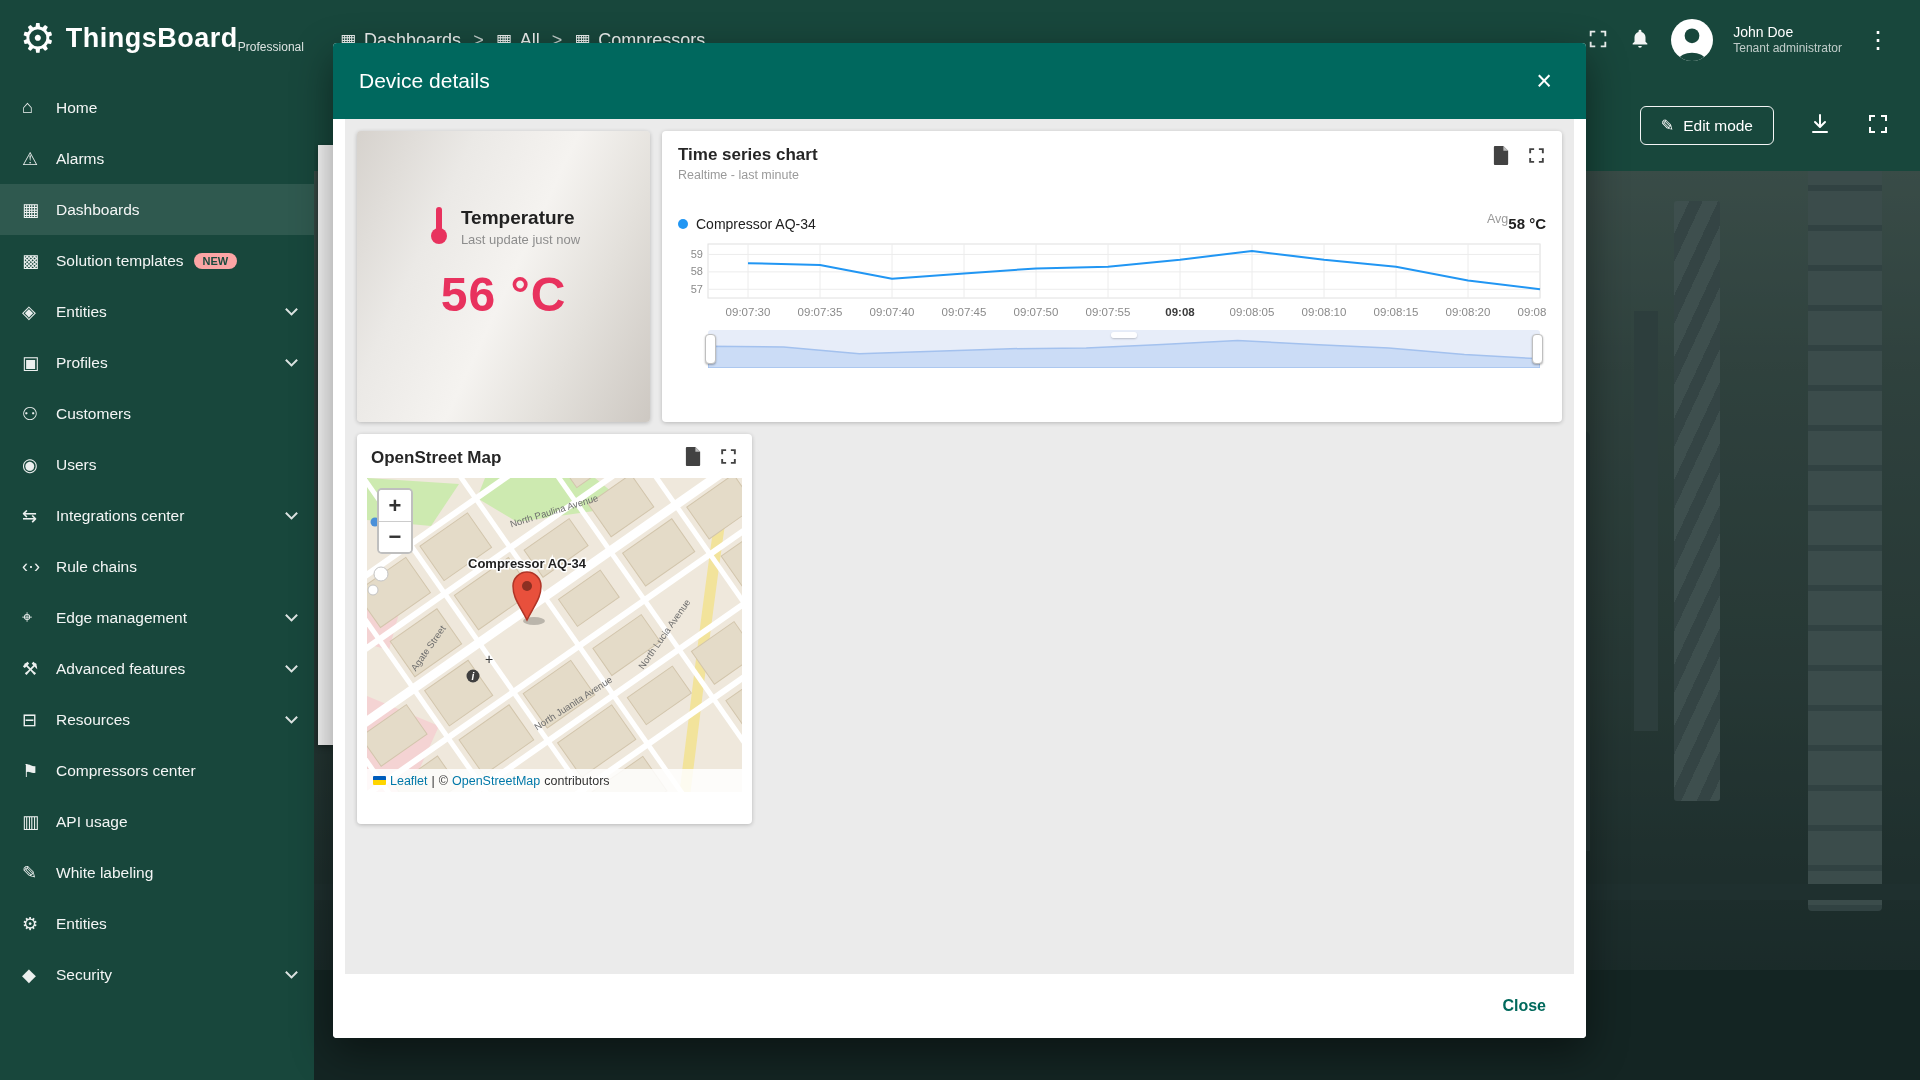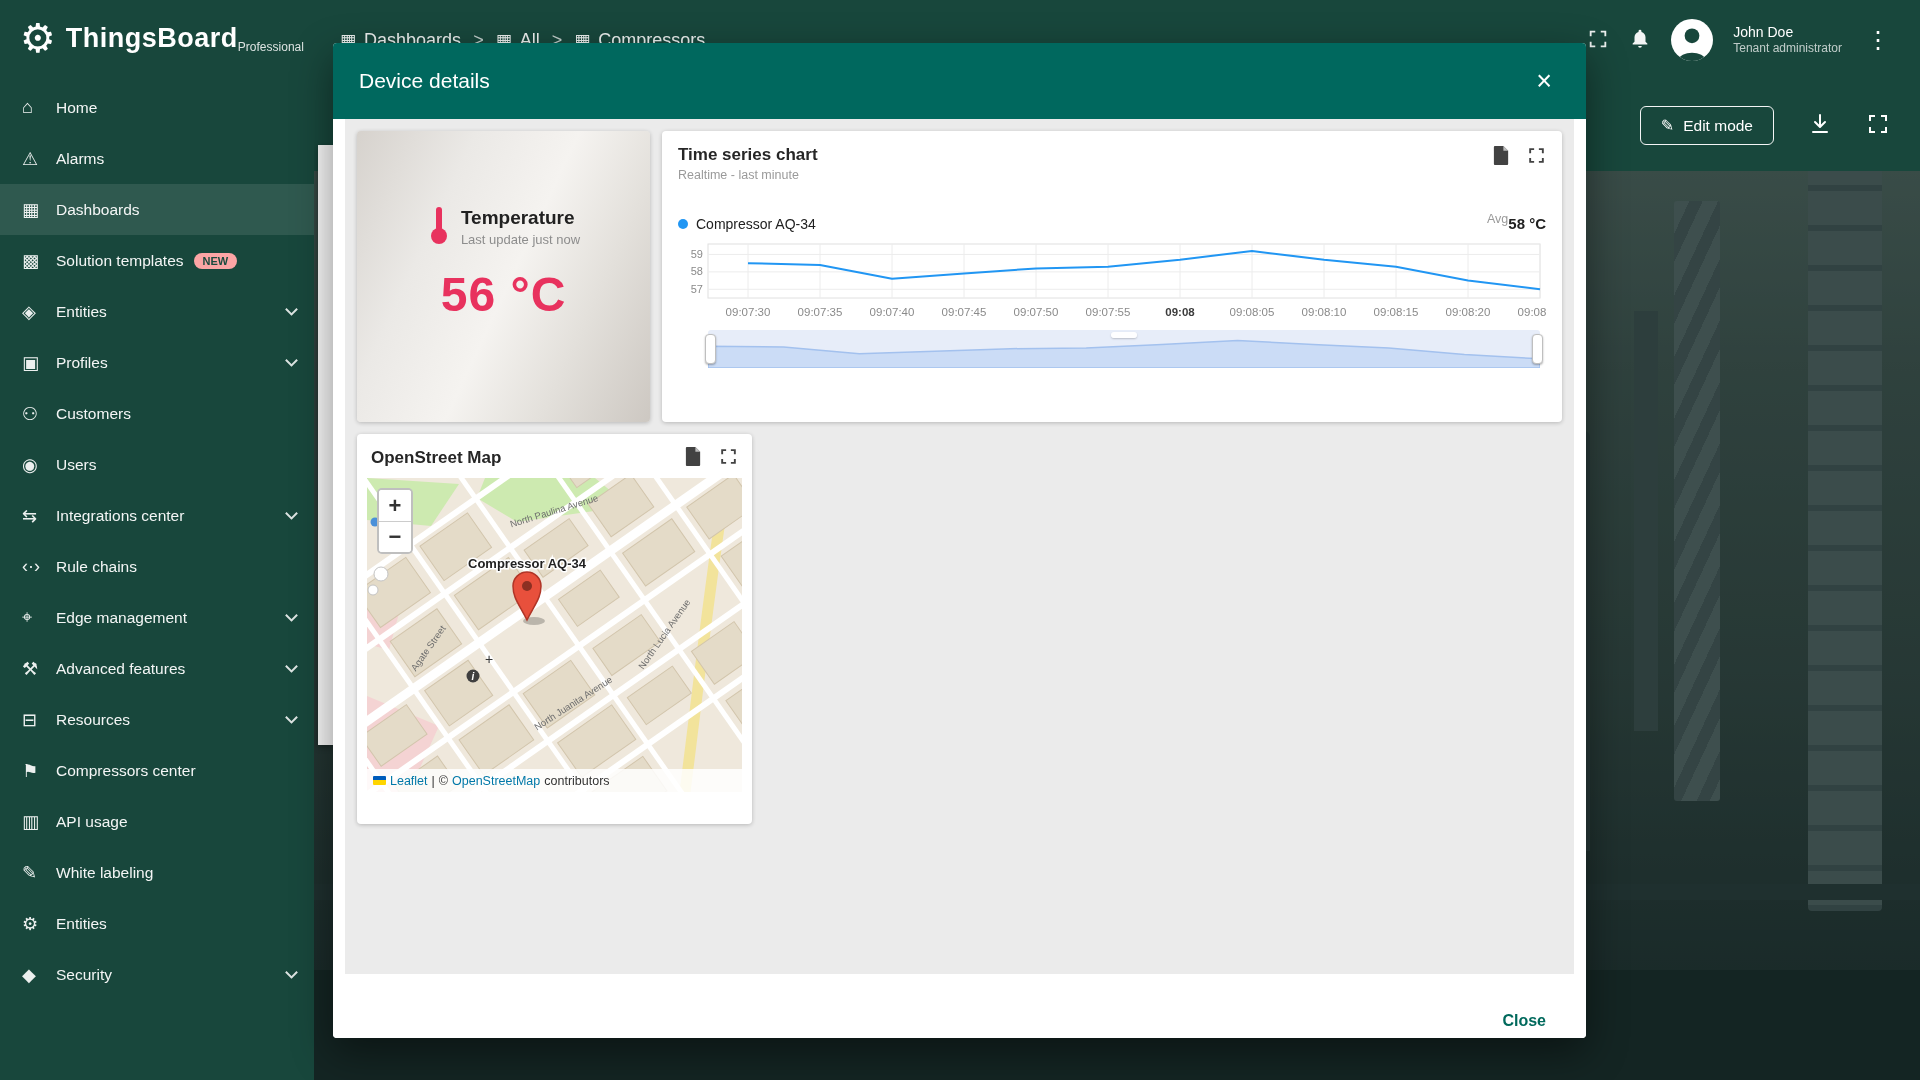--- a/index.html
+++ b/index.html
@@ -73,21 +73,21 @@
     background:#fff; border-radius:4px; z-index:10; overflow:hidden;
     box-shadow:0 14px 40px rgba(0,0,0,.45); }
   .modal-header { position:absolute; left:0; right:0; top:0; height:76px; background:#00685e;
     display:flex; align-items:center; padding:0 26px; }
   .modal-title { color:#fff; font-size:21px; font-weight:500; }
   .modal-close { margin-left:auto; background:none; border:none; color:#fff;
     font-size:27px; cursor:pointer; line-height:1; padding:4px 8px; font-family:inherit; }
   .modal-body { position:absolute; left:12px; right:12px; top:76px; bottom:64px;
     background:#ebebeb; overflow:hidden; }
   .modal-footer { position:absolute; left:0; right:0; bottom:0; height:64px; background:#fff;
-    display:flex; align-items:flex-end; justify-content:flex-end; padding-right:26px; }
+    display:flex; align-items:center; justify-content:flex-end; padding-right:26px; }
   .close-btn { background:none; border:none; color:#00695c; font-size:16px; font-weight:bold;
     cursor:pointer; padding:8px 14px; font-family:inherit; }
 
   .card { position:absolute; background:#fff; border-radius:4px; box-shadow:0 1px 4px rgba(0,0,0,.22); }
 
   
   .temp-card { left:12px; top:12px; width:293px; height:291px; overflow:hidden;
     background:linear-gradient(115deg,#d6d2cd 0%,#ebe9e6 28%,#f5f3f0 52%,#e3e0db 74%,#cdc8c2 100%);
     display:flex; flex-direction:column; align-items:center; }
   .temp-head { display:flex; align-items:center; gap:10px; margin-top:72px; }

